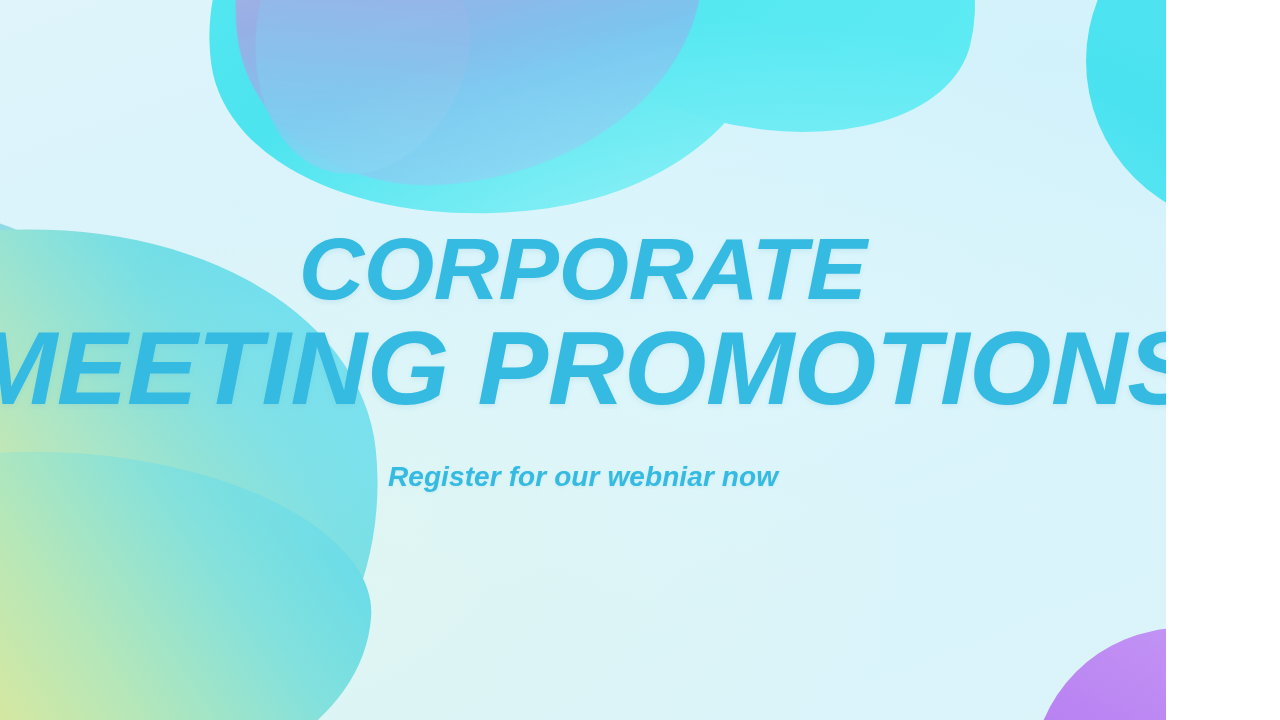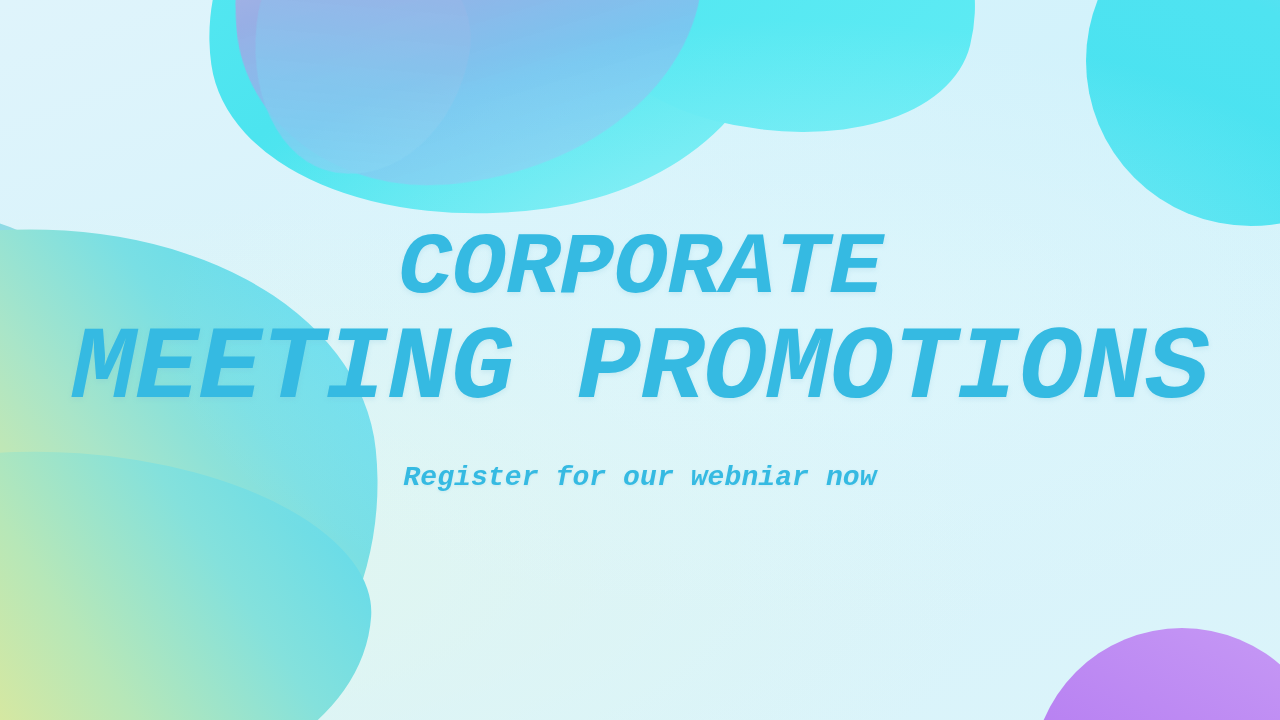--- a/index.html
+++ b/index.html
@@ -3,25 +3,25 @@
 <meta charset="utf-8">
 <style>
   html, body {
     margin: 0;
     padding: 0;
     background: #ffffff;
   }
 
   #canvas {
     position: relative;
-    width: 1280px;
+    width: 1166px;
     height: 720px;
     overflow: hidden;
     background: #d9f4fb;
-    font-family: Liberation Mono, monospace;
+    font-family: Liberation Sans, sans-serif;
   }
 
   
   .bg-wash {
     position: absolute;
     inset: 0;
     background:
       radial-gradient(120% 90% at 12% 78%, #e2f6ef 0%, rgba(226,246,239,0) 55%),
       radial-gradient(90% 70% at 90% 8%, #d2f2fb 0%, rgba(210,242,251,0) 60%),
       linear-gradient(160deg, #dff4fb 0%, #d6f3fb 45%, #dbf4fa 100%);

